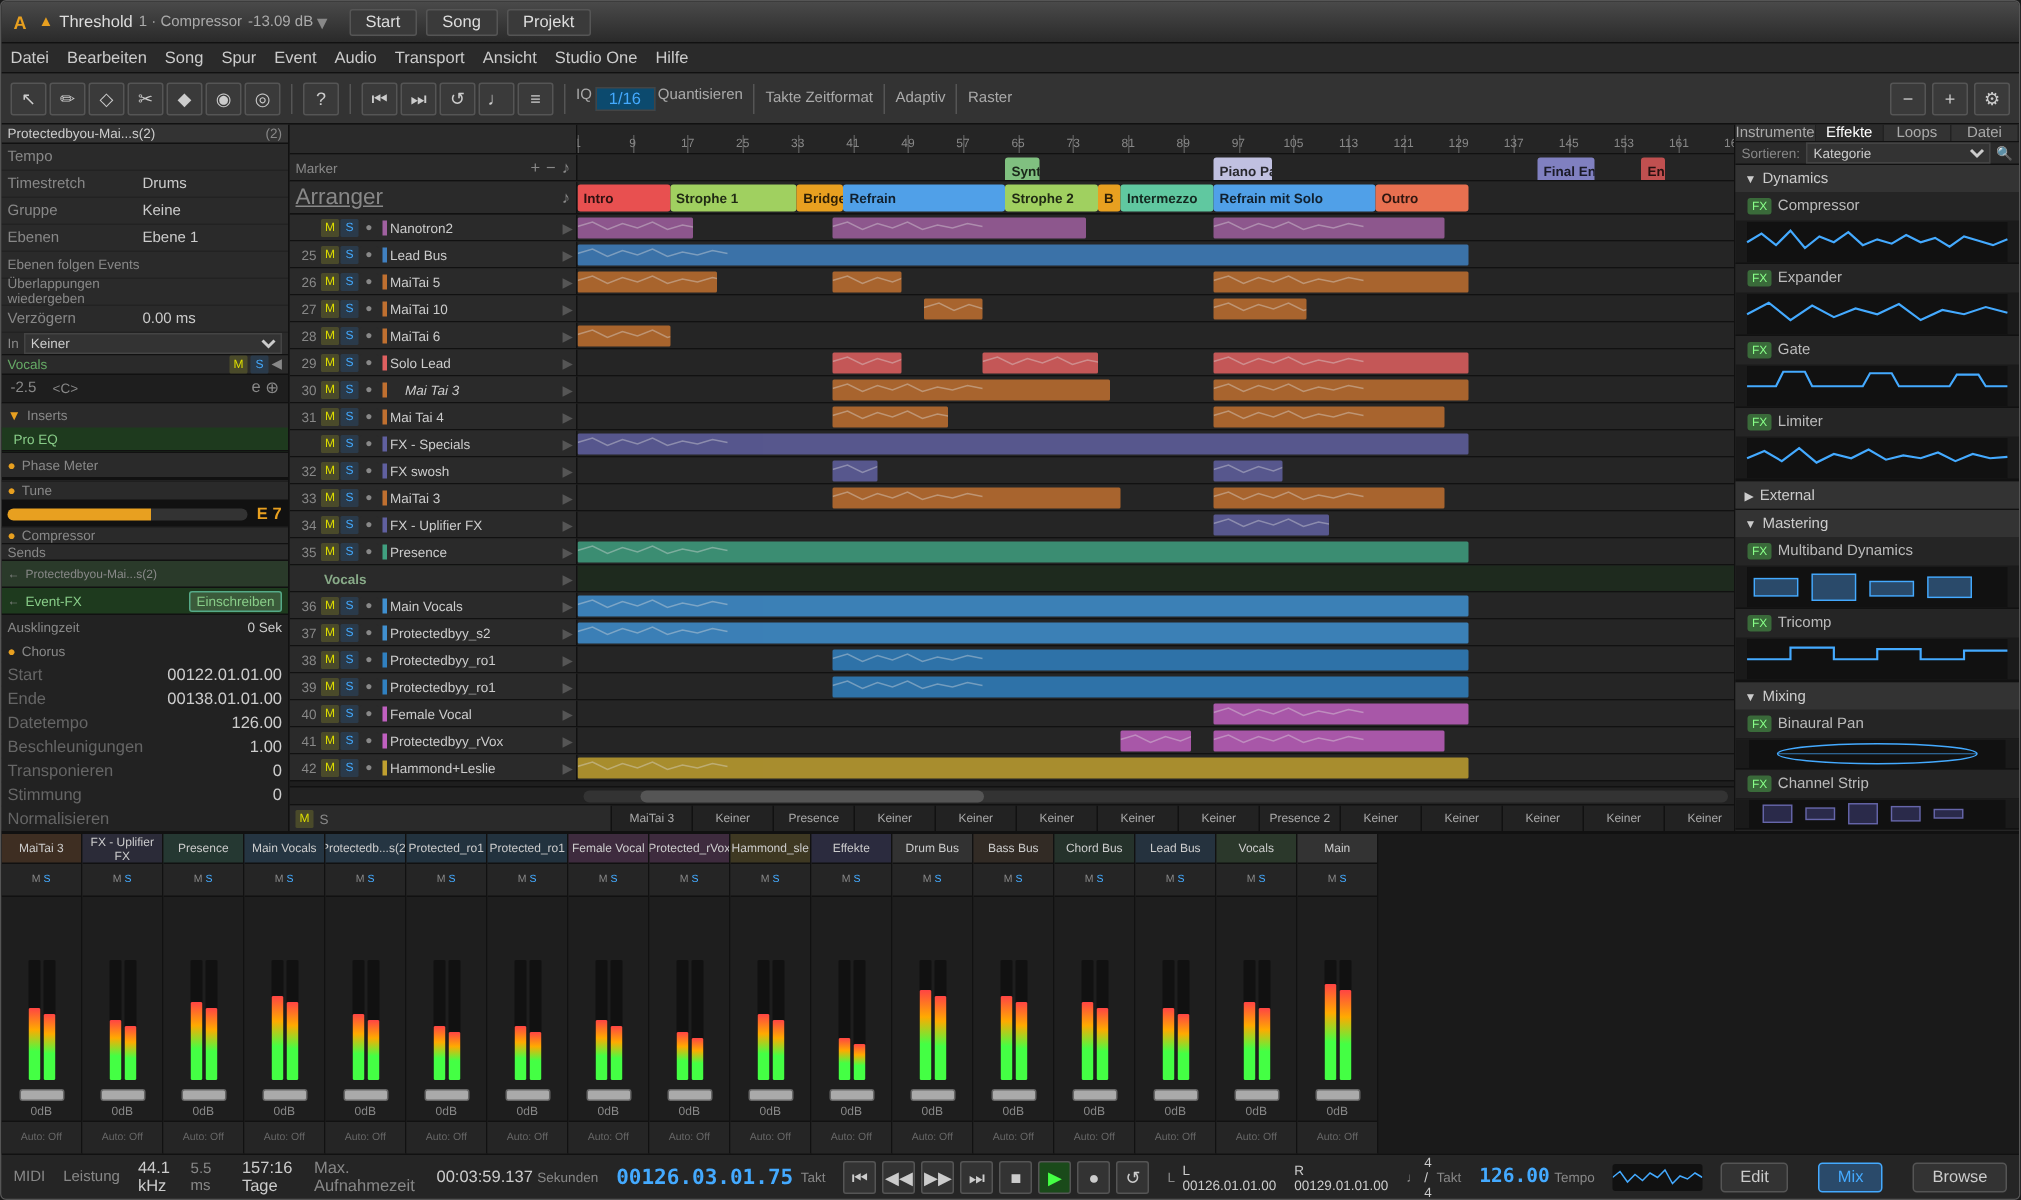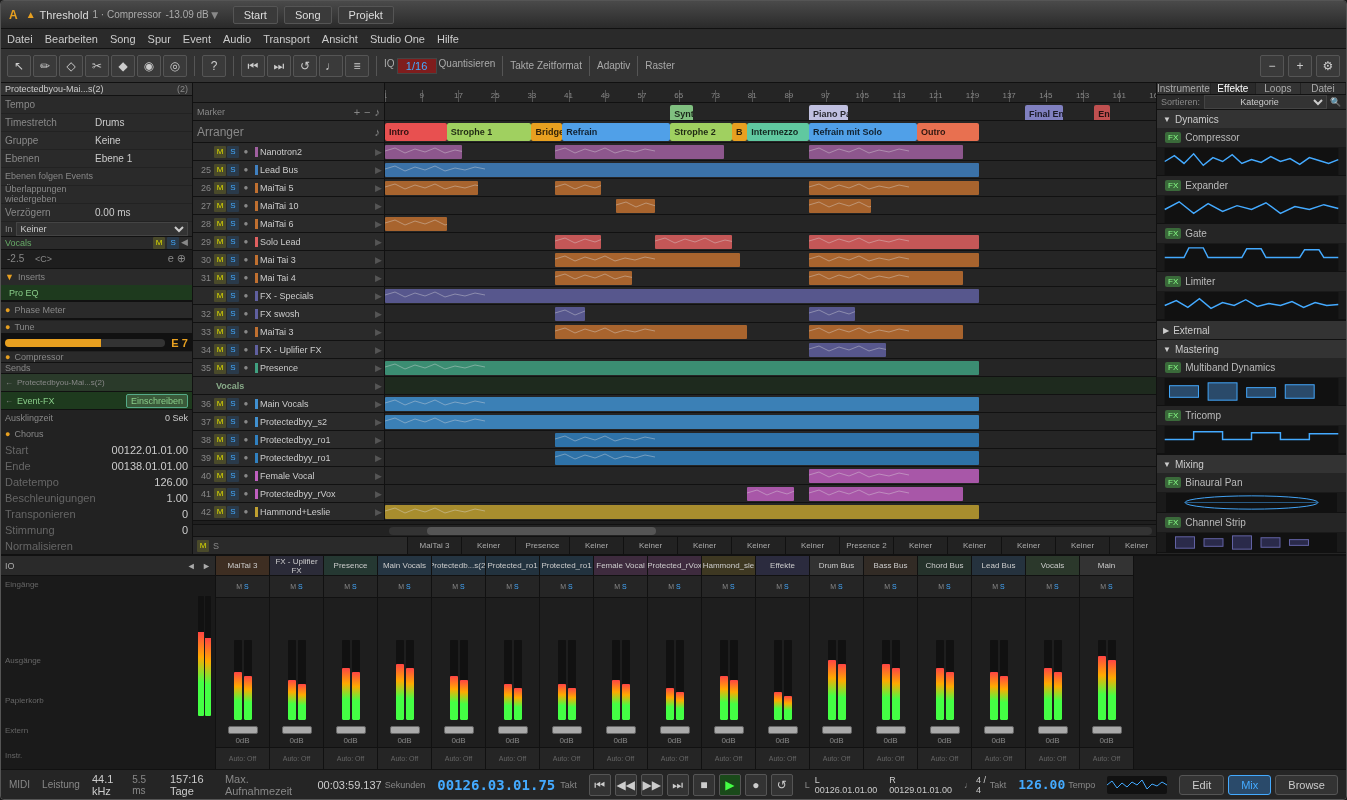--- a/index.html
+++ b/index.html
@@ -105,21 +105,21 @@
     }
     .toolbar-group {
       display: flex;
       gap: 2px;
     }
     .toolbar-label {
       font-size: 10px;
       color: #aaa;
     }
     .toolbar-value {
-      background: #7f1d1d;
+      background: #0c4a6e;
       border: 1px solid #444;
       color: #4af;
       font-size: 11px;
       padding: 1px 4px;
       min-width: 40px;
       text-align: center;
     }
 
     
     #main-layout {
@@ -528,21 +528,21 @@
       display: flex;
       align-items: center;
       justify-content: center;
       cursor: pointer;
       color: #ccc;
       font-size: 12px;
     }
     .transport-btn.play { background: #1a4a1a; color: #4f4; }
     .edit-btns {
       display: flex;
-      gap: 4px;
+      gap: 20px;
       margin-left: auto;
     }
     .edit-btn {
       padding: 3px 12px;
       background: #333;
       border: 1px solid #555;
       border-radius: 3px;
       font-size: 11px;
       color: #ccc;
       cursor: pointer;
@@ -901,21 +901,21 @@
           <div class="arranger-content" id="marker-content">
           <div class="arr-block" style="left: 37%; width: 3%; background: rgb(128, 192, 128);">Synth Solo short</div>
               <div class="arr-block" style="left: 55%; width: 5%; background: rgb(192, 192, 224);">Piano Part</div>
               <div class="arr-block" style="left: 83%; width: 5%; background: rgb(128, 128, 192);">Final Ending</div>
               <div class="arr-block" style="left: 92%; width: 2%; background: rgb(192, 80, 80);">End</div>
             </div>
         </div>
 
         <div class="arranger-row" style="height:22px;">
           <div class="arranger-row-label">
-            <span style="font-size:12px;color:#888;">Arranger</span>
+            <span style="font-size:15px;color:#888;text-decoration:underline;">Arranger</span>
             <span style="margin-left:auto;font-size:11px;color:#888;">♪</span>
           </div>
           <div class="arranger-content" id="arranger-content">
           <div class="arr-block" style="left: 0%; width: 8%; background: rgb(232, 80, 80); height: 18px;">Intro</div>
               <div class="arr-block" style="left: 8%; width: 11%; background: rgb(160, 208, 96); height: 18px;">Strophe 1</div>
               <div class="arr-block" style="left: 19%; width: 4%; background: rgb(232, 160, 32); height: 18px;">Bridge</div>
               <div class="arr-block" style="left: 23%; width: 14%; background: rgb(80, 160, 232); height: 18px;">Refrain</div>
               <div class="arr-block" style="left: 37%; width: 8%; background: rgb(160, 208, 96); height: 18px;">Strophe 2</div>
               <div class="arr-block" style="left: 45%; width: 2%; background: rgb(232, 160, 32); height: 18px;">B</div>
               <div class="arr-block" style="left: 47%; width: 8%; background: rgb(96, 200, 160); height: 18px;">Intermezzo</div>
@@ -1061,21 +1061,21 @@
                   </svg>
                 </div>
               </div>
             </div>
             <div class="track-row">
               <div class="track-left">
                 <span class="track-num">30</span>
                 <button class="track-btn btn-m">M</button>
                 <button class="track-btn btn-s">S</button>
                 <button class="track-btn" style="background: rgb(42, 42, 42); color: rgb(136, 136, 136);">●</button>
-                <span class="track-name" style="border-left: 3px solid rgb(192, 112, 48); padding-left: 2px;">Mai Tai 3</span>
+                <span class="track-name" style="border-left: 3px solid rgb(192, 112, 48); padding-left: 12px; font-style: italic;">Mai Tai 3</span>
                 <span style="font-size: 9px; color: rgb(85, 85, 85); margin-left: 2px;">▶</span>
               </div>
               <div class="track-content">
                 <div class="clip" style="left: 22%; width: 24%; background: rgb(192, 112, 48); opacity: 0.85;">
                   <svg width="100%" height="12" style="display: block;">
                     <polyline points="0,6 10,3 20,8 30,4 40,7 50,3 60,8 70,5 80,7 90,4 100,6" fill="none" stroke="rgba(255,255,255,0.4)" stroke-width="1"></polyline>
                   </svg>
                 </div>
                 <div class="clip" style="left: 55%; width: 22%; background: rgb(192, 112, 48); opacity: 0.85;">
                   <svg width="100%" height="12" style="display: block;">
@@ -1371,21 +1371,21 @@
 
     <div id="right-panel">
       <div class="panel-tabs">
         <div class="panel-tab">Instrumente</div>
         <div class="panel-tab active">Effekte</div>
         <div class="panel-tab">Loops</div>
         <div class="panel-tab">Datei</div>
       </div>
       <div class="panel-filter">
         <span>Sortieren:</span>
-        <select style="background:#333;border:1px solid #444;color:#ccc;font-size:9px;flex:1;text-align:center;">
+        <select style="background:#333;border:1px solid #444;color:#ccc;font-size:9px;flex:1;">
           <option>Ordnr.</option>
           <option>Hersteller</option>
           <option selected="">Kategorie</option>
         </select>
         <span style="cursor:pointer;">🔍</span>
       </div>
 
       <div class="fx-section">
         <div class="fx-section-header">
           <span class="arrow">▼</span>
@@ -1508,46 +1508,20 @@
       </div>
 
     </div>
 
   </div>
 
   <div id="bottom-area" style="height:215px;border-top:2px solid #111;display:flex;overflow:hidden;">
 
     <div id="mixer-channels" style="flex:1;display:flex;overflow-x:auto;background:#1a1a1a;">
 
-      <div style="width:215px;min-width:215px;background:#222;border-right:1px solid #111;display:flex;flex-direction:column;">
-        <div style="height:20px;background:#2a2a2a;border-bottom:1px solid #111;display:flex;align-items:center;padding:0 4px;font-size:9px;color:#aaa;gap:3px;">
-          <span>IO</span>
-          <span style="margin-left:auto;">
-            <span style="cursor:pointer;margin-right:4px;">◄</span>
-            <span style="cursor:pointer;">►</span>
-          </span>
-        </div>
-        <div style="flex:1;background:#1a1a1a;position:relative;overflow:hidden;">
-
-          <div style="position:absolute;left:4px;top:4px;font-size:8px;color:#666;">Eingänge</div>
-          <div style="position:absolute;left:4px;top:80px;font-size:8px;color:#666;">Ausgänge</div>
-          <div style="position:absolute;left:4px;top:120px;font-size:8px;color:#666;">Papierkorb</div>
-          <div style="position:absolute;left:4px;top:150px;font-size:8px;color:#666;">Extern</div>
-          <div style="position:absolute;left:4px;top:175px;font-size:8px;color:#666;">Instr.</div>
-
-          <div style="position:absolute;right:4px;top:20px;display:flex;gap:1px;">
-            <div style="width:6px;height:120px;background:#111;border-radius:1px;overflow:hidden;position:relative;">
-              <div style="position:absolute;bottom:0;left:0;width:100%;height:70%;background:linear-gradient(180deg,#f44 0%,#fa0 30%,#4f4 60%);"></div>
-            </div>
-            <div style="width:6px;height:120px;background:#111;border-radius:1px;overflow:hidden;position:relative;">
-              <div style="position:absolute;bottom:0;left:0;width:100%;height:65%;background:linear-gradient(180deg,#f44 0%,#fa0 30%,#4f4 60%);"></div>
-            </div>
-          </div>
-        </div>
-      </div>
 
       <div id="channel-strips-container" style="display:flex;overflow-x:auto;">
       <div class="mix-channel">
             <div class="mix-ch-name" style="background: rgba(192, 112, 48, 0.2);">MaiTai 3</div>
             <div class="mix-ch-top">
               <span style="font-size:7px;color:#888;">M</span>
               <span style="font-size:7px;color:#4af;margin-left:2px;">S</span>
             </div>
             <div class="mix-fader-area">
               <div style="display: flex; gap: 2px; margin-bottom: 4px;">

